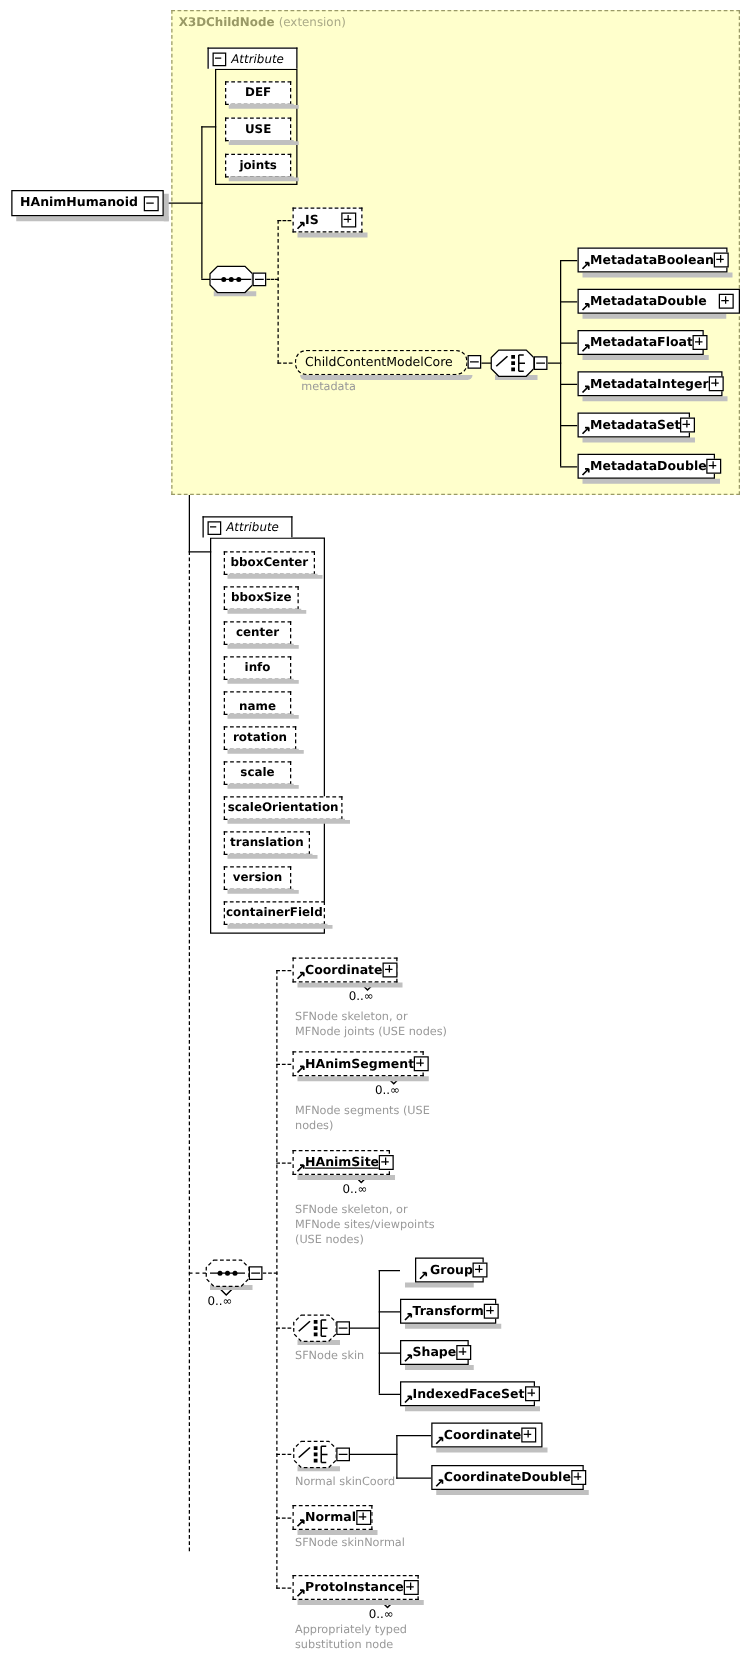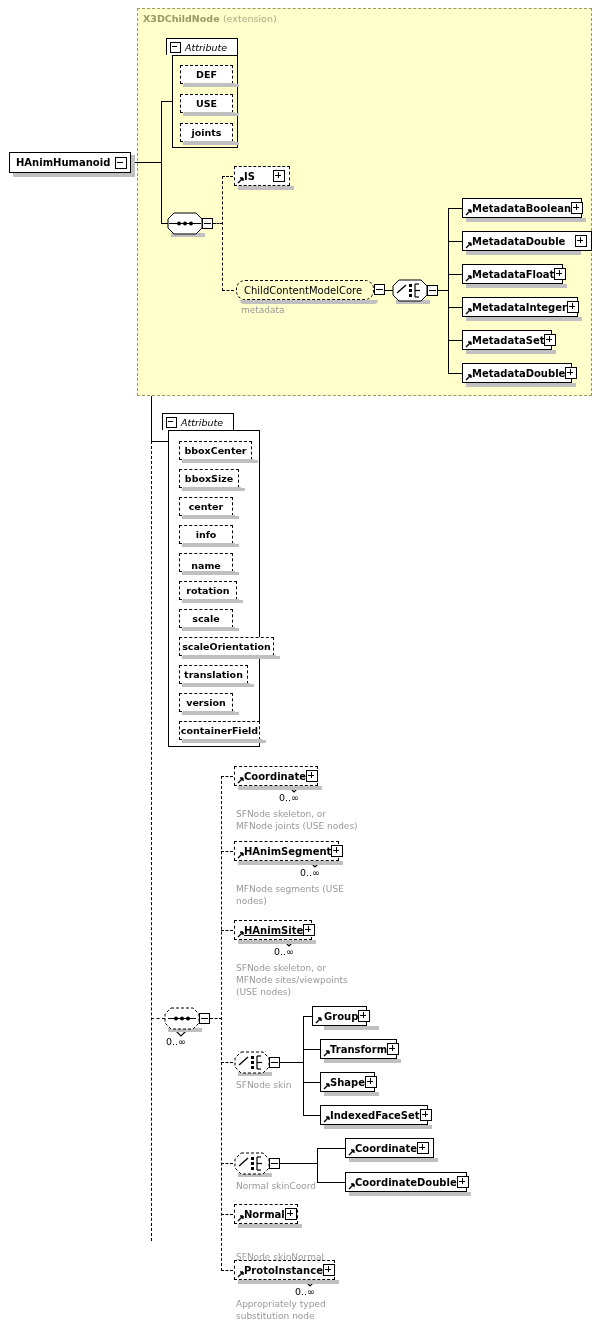--- a/index.html
+++ b/index.html
@@ -480,21 +480,21 @@
     </svg>
   </div>
   <div class="togg" style="left:269px;top:1057px;"></div>
   <div class="lbl-grey" style="left:236px;top:1080px;">SFNode skin</div>
 
   <div class="ln-h" style="left:280px;top:1062px;width:24px;"></div>
   <div class="ln-v" style="left:303px;top:1016px;height:99px;"></div>
 
   <div class="ln-h" style="left:303px;top:1016px;width:17px;"></div>
   <div class="shadow" style="left:324px;top:1026px;width:55px;height:4px;"></div>
-  <div class="node" style="left:312px;top:1006px;width:55px;padding-left:11px;">
+  <div class="node" style="left:332px;top:1006px;width:55px;padding-left:11px;">
     <svg class="ref-arrow" viewBox="0 0 7 7">
         <path d="M6,1 L1,6 M6,1 L3,1 M6,1 L6,4" stroke="#000" stroke-width="1.4" fill="none"></path>
       </svg>
     <span>Group</span>
     <span class="plus" style="margin-left:auto;margin-right:2px;"></span>
   </div>
 
   <div class="ln-h" style="left:303px;top:1049px;width:17px;"></div>
   <div class="shadow" style="left:324px;top:1059px;width:77px;height:4px;"></div>
   <div class="node" style="left:320px;top:1039px;width:77px;">
@@ -568,21 +568,21 @@
 
   <div class="ln-h d" style="left:221px;top:1214px;width:12px;"></div>
   <div class="shadow" style="left:238px;top:1224px;width:64px;height:4px;"></div>
   <div class="node dashed" style="left:234px;top:1204px;width:64px;">
     <svg class="ref-arrow" viewBox="0 0 7 7">
         <path d="M6,1 L1,6 M6,1 L3,1 M6,1 L6,4" stroke="#000" stroke-width="1.4" fill="none"></path>
       </svg>
     <span>Normal</span>
     <span class="plus" style="margin-left:auto;margin-right:2px;"></span>
   </div>
-  <div class="lbl-grey" style="left:236px;top:1230px;margin-top:22px;">SFNode skinNormal</div>
+  <div class="lbl-grey" style="left:236px;top:1230px;">SFNode skinNormal</div>
 
   <div class="ln-h d" style="left:221px;top:1270px;width:12px;"></div>
   <div class="shadow" style="left:238px;top:1280px;width:101px;height:4px;"></div>
   <div class="node dashed" style="left:234px;top:1260px;width:101px;">
     <svg class="ref-arrow" viewBox="0 0 7 7">
         <path d="M6,1 L1,6 M6,1 L3,1 M6,1 L6,4" stroke="#000" stroke-width="1.4" fill="none"></path>
       </svg>
     <span>ProtoInstance</span>
     <span class="plus" style="margin-left:auto;margin-right:2px;"></span>
   </div>

